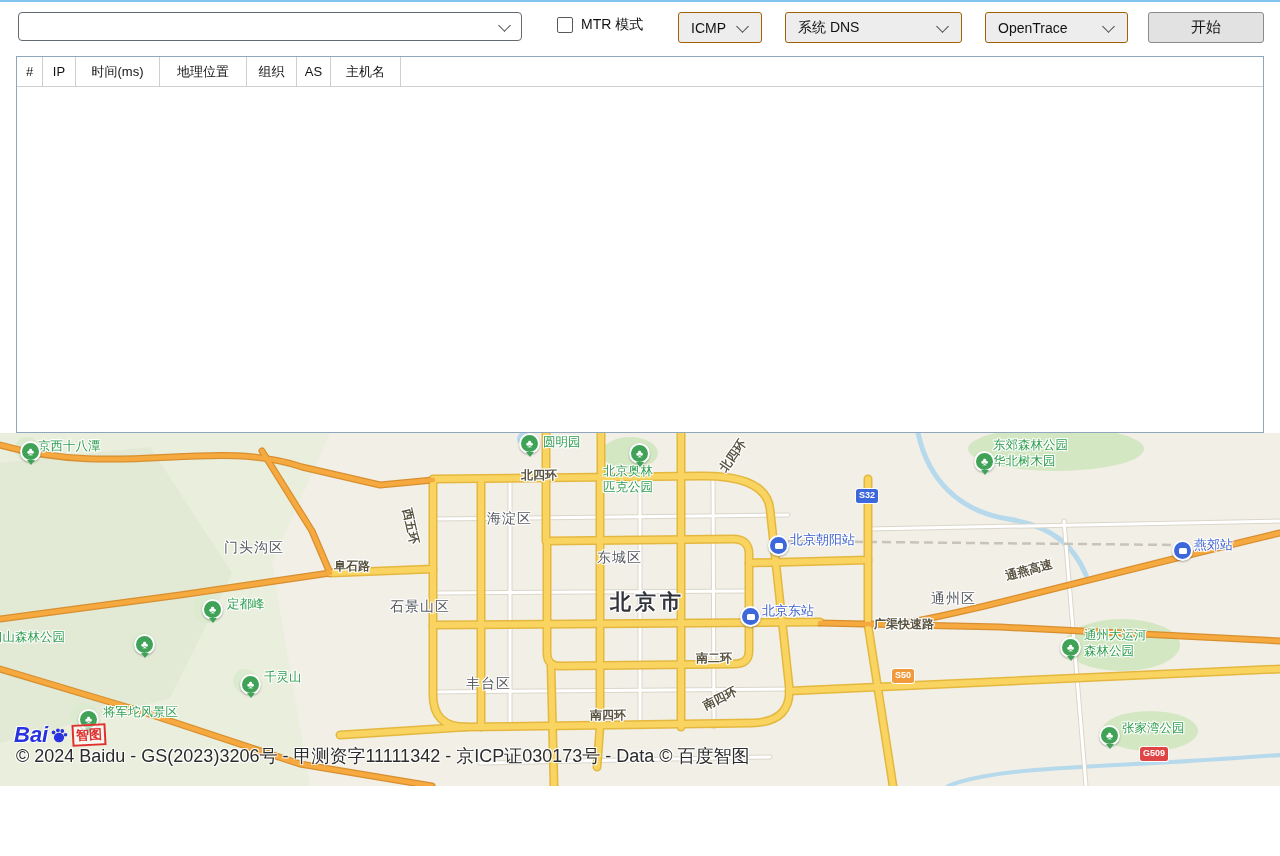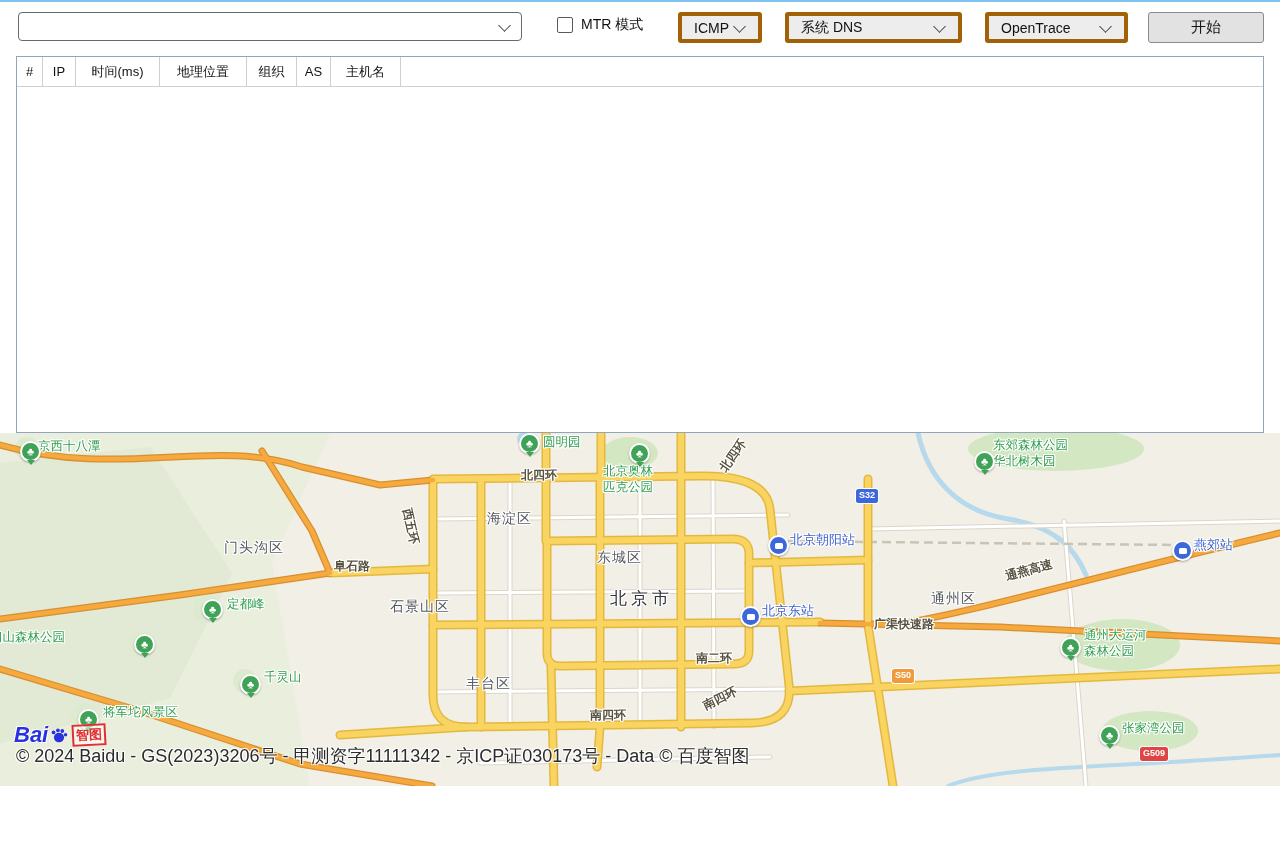--- a/index.html
+++ b/index.html
@@ -26,21 +26,21 @@
   
   .toolbar{position:relative;height:54px;}
   .host-combo{position:absolute;left:18px;top:10px;width:504px;height:29px;background:#fff;
     border:1px solid #636a72;border-radius:4px;display:flex;align-items:center;box-sizing:border-box;}
   .host-combo input{flex:1;border:none;outline:none;background:transparent;height:100%;
     padding:0 8px;font-size:14px;font-family:"Liberation Sans",sans-serif;}
   .chev{width:8px;height:8px;border-right:1.8px solid #4a4a4a;border-bottom:1.8px solid #4a4a4a;
     transform:rotate(45deg);margin:-3px 12px 0 6px;flex:none;}
   .mtr{position:absolute;left:557px;top:14px;display:flex;align-items:center;gap:8px;font-size:14px;color:#111;}
   .cbox{width:16px;height:16px;background:#fff;border:1px solid #595959;border-radius:2px;box-sizing:border-box;}
-  .dd{position:absolute;top:10px;height:31px;background:#ededed;border:4px solid #a16207;border-radius:3px;
+  .dd{position:absolute;top:10px;height:31px;background:#ededed;border:1px solid #a16207;border-radius:3px;
     display:flex;align-items:center;justify-content:space-between;padding:0 2px 0 12px;
     font-size:14px;color:#111;box-sizing:border-box;}
   .dd-protocol{left:678px;width:84px;}
   .dd-dns{left:785px;width:177px;}
   .dd-api{left:985px;width:143px;}
   .start-btn{position:absolute;left:1148px;top:10px;width:116px;height:31px;background:#e2e2e2;
     border:1px solid #8b8b8b;border-radius:3px;font-size:15px;color:#141414;
     font-family:"Liberation Sans",sans-serif;}
 
   
@@ -51,21 +51,21 @@
     font-size:13px;color:#111;box-sizing:border-box;flex:none;}
   .tbody{height:347px;background:#fff;}
 
   
   .map{position:relative;width:1280px;height:353px;background:#f2efe7;overflow:hidden;}
   .map-svg{position:absolute;left:0;top:0;}
   .map-labels{position:absolute;left:0;top:0;width:100%;height:100%;}
   .mlbl{position:absolute;line-height:1.3;white-space:pre-line;transform-origin:left center;
     text-shadow:-1px -1px 0 #fff,1px -1px 0 #fff,-1px 1px 0 #fff,1px 1px 0 #fff,
       0 -1px 0 #fff,0 1px 0 #fff,-1px 0 0 #fff,1px 0 0 #fff;}
-  .city{font-size:17px;font-weight:400;color:#32343b;letter-spacing:4px;}
+  .city{font-size:21px;font-weight:700;color:#32343b;letter-spacing:4px;}
   .district{font-size:14px;color:#565a61;letter-spacing:1px;}
   .road{font-size:12px;font-weight:600;color:#57513e;}
   .park{font-size:12.5px;color:#2f9e4e;}
   .station{font-size:13px;color:#3e62cc;}
   .pin{position:absolute;width:17px;height:17px;border-radius:50%;border:2px solid #fff;
     box-shadow:0 1px 2px rgba(0,0,0,.3);display:flex;align-items:center;justify-content:center;}
   .park-pin{background:#3fa257;}
   .park-pin::after{content:"";position:absolute;top:100%;left:50%;margin-left:-4px;
     border:4px solid transparent;border-top:5px solid #3fa257;}
   .park-pin i{font-style:normal;color:#fff;font-size:11px;line-height:1;}

